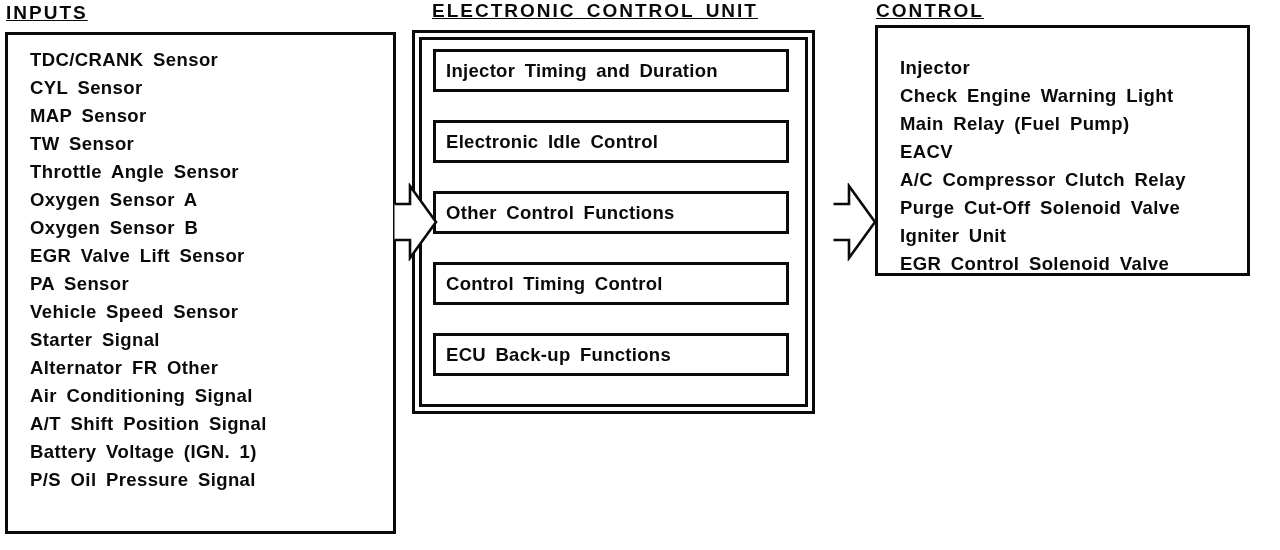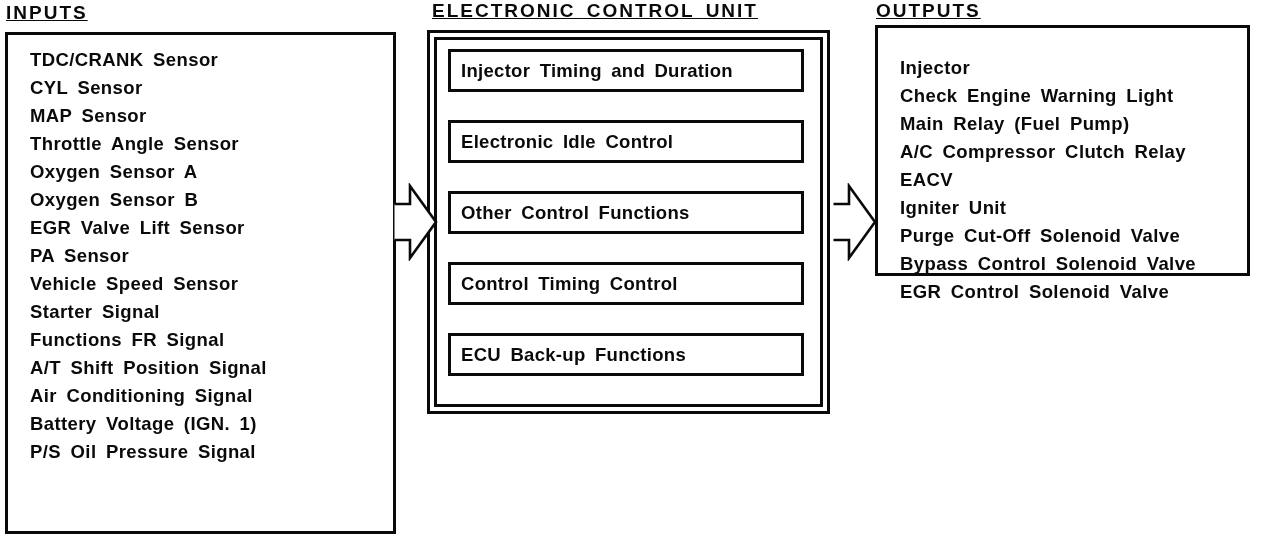--- a/index.html
+++ b/index.html
@@ -43,21 +43,21 @@
     line-height: 28px;
     letter-spacing: 0.4px;
     word-spacing: 4px;
     white-space: nowrap;
   }
   .inputs-box  .item-list { padding: 11px 0 0 22px; }
   .outputs-box .item-list { padding: 26px 0 0 22px; }
 
   .ecu-outer {
     position: absolute;
-    left: 427px; top: 30px;
+    left: 412px; top: 30px;
     width: 403px; height: 384px;
     border: 3px solid #0a0a0a;
     background: #ffffff;
     box-sizing: border-box;
   }
   .ecu-inner {
     position: absolute;
     left: 4px; top: 4px; right: 4px; bottom: 4px;
     border: 3px solid #0a0a0a;
     box-sizing: border-box;
@@ -92,59 +92,59 @@
 </style>
 </head>
 <body>
 
 <div class="section-title title-inputs">INPUTS</div>
 <div class="outline-box inputs-box">
   <div class="item-list">
       <div>TDC/CRANK Sensor</div>
       <div>CYL Sensor</div>
       <div>MAP Sensor</div>
+      <div>TW Sensor</div>
       <div>Throttle Angle Sensor</div>
       <div>Oxygen Sensor A</div>
       <div>Oxygen Sensor B</div>
       <div>EGR Valve Lift Sensor</div>
       <div>PA Sensor</div>
       <div>Vehicle Speed Sensor</div>
       <div>Starter Signal</div>
-      <div>Functions FR Signal</div>
+      <div>Alternator FR Other</div>
+      <div>Air Conditioning Signal</div>
       <div>A/T Shift Position Signal</div>
-      <div>Air Conditioning Signal</div>
       <div>Battery Voltage (IGN. 1)</div>
       <div>P/S Oil Pressure Signal</div>
     </div>
 </div>
 
 <div class="section-title title-ecu">ELECTRONIC CONTROL UNIT</div>
 <div class="ecu-outer">
   <div class="ecu-inner">
     <div class="func-list">
         <div class="func-box">Injector Timing and Duration</div>
         <div class="func-box">Electronic Idle Control</div>
         <div class="func-box">Other Control Functions</div>
         <div class="func-box">Control Timing Control</div>
         <div class="func-box">ECU Back-up Functions</div>
       </div>
   </div>
 </div>
 
-<div class="section-title title-outputs">OUTPUTS</div>
+<div class="section-title title-outputs">CONTROL</div>
 <div class="outline-box outputs-box">
   <div class="item-list">
       <div>Injector</div>
       <div>Check Engine Warning Light</div>
       <div>Main Relay (Fuel Pump)</div>
+      <div>EACV</div>
       <div>A/C Compressor Clutch Relay</div>
-      <div>EACV</div>
+      <div>Purge Cut-Off Solenoid Valve</div>
       <div>Igniter Unit</div>
-      <div>Purge Cut-Off Solenoid Valve</div>
-      <div>Bypass Control Solenoid Valve</div>
       <div>EGR Control Solenoid Valve</div>
     </div>
 </div>
 
 <svg class="flow-arrow arrow-left" viewBox="0 0 46 78">
   <path d="M 1.5 21 H 17 V 3 L 43 39 L 17 75 V 57 H 1.5" fill="#ffffff" stroke="#0a0a0a" stroke-width="2.6" stroke-linejoin="miter"></path>
 </svg>
 <svg class="flow-arrow arrow-right" viewBox="0 0 46 78">
   <path d="M 1.5 21 H 17 V 3 L 43 39 L 17 75 V 57 H 1.5" fill="#ffffff" stroke="#0a0a0a" stroke-width="2.6" stroke-linejoin="miter"></path>
 </svg>

